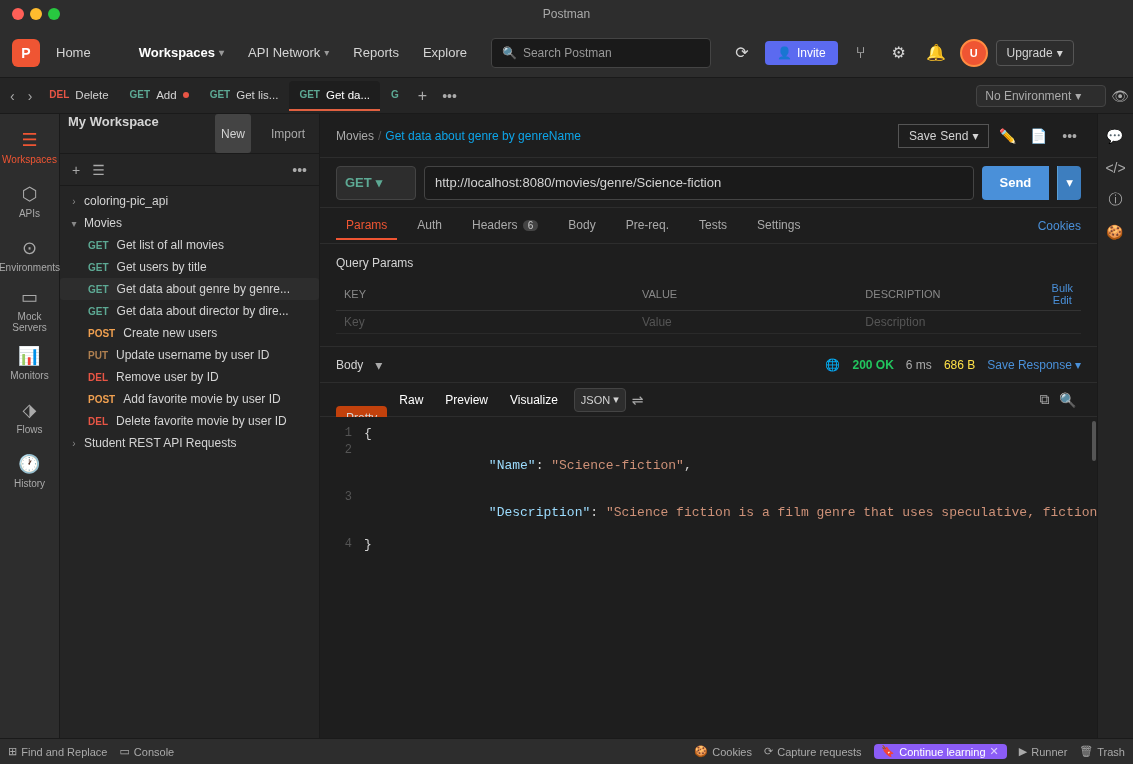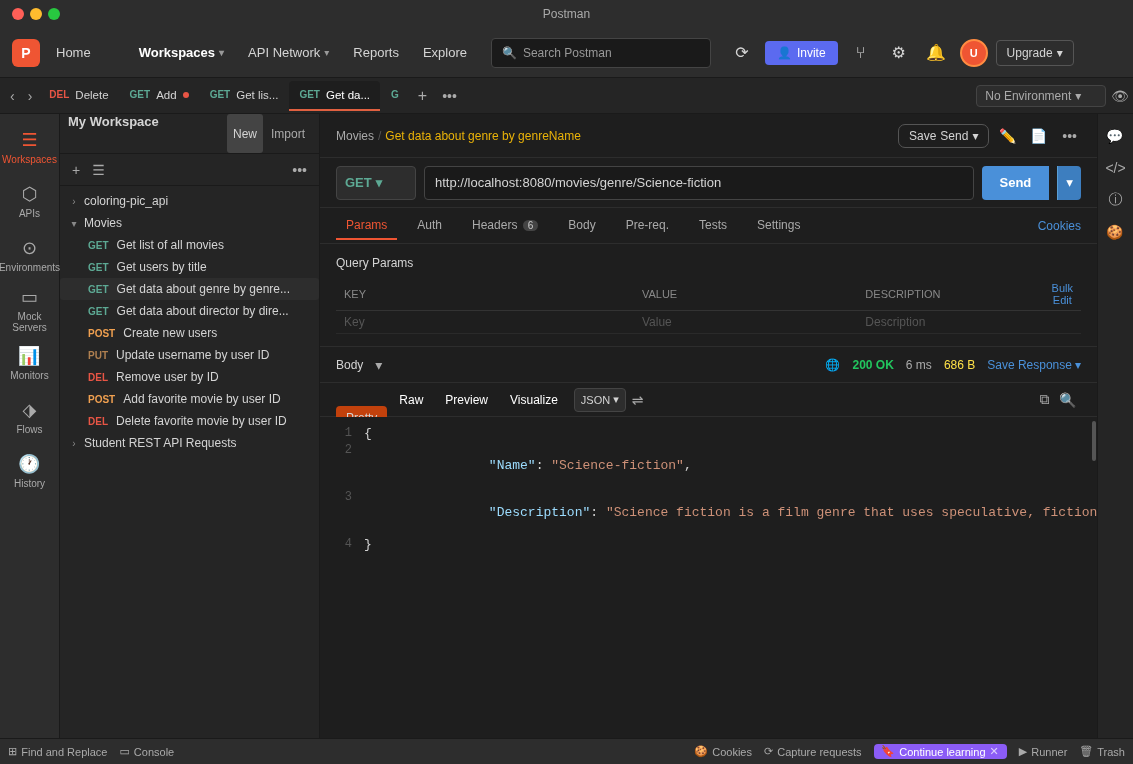--- a/index.html
+++ b/index.html
@@ -44,21 +44,21 @@
     
     .sidebar-icons { width: 60px; background: #2d2d2d; display: flex; flex-direction: column; align-items: center; padding-top: 8px; gap: 4px; border-right: 1px solid #1a1a1a; }
     .sidebar-icon-item { width: 50px; height: 50px; display: flex; flex-direction: column; align-items: center; justify-content: center; gap: 3px; cursor: pointer; border-radius: 6px; color: #aaa; font-size: 10px; text-align: center; }
     .sidebar-icon-item.active { color: #ef5533; }
     .sidebar-icon-symbol { font-size: 18px; }
 
     
     .sidebar-panel { width: 260px; background: #252525; border-right: 1px solid #1a1a1a; display: flex; flex-direction: column; overflow: hidden; }
     .sidebar-header { height: 40px; display: flex; padding: 0 8px; gap: 6px; border-bottom: 1px solid #1a1a1a; }
     .workspace-name { font-size: 13px; font-weight: 600; color: #d4d4d4; flex: 1; }
-    .sidebar-actions { display: flex; gap: 2px; }
+    .sidebar-actions { display: flex; gap: 14px; }
     .sidebar-action-btn { background: none; border: none; color: #aaa; cursor: pointer; padding: 2px 6px; border-radius: 3px; font-size: 12px; }
     .sidebar-action-btn.primary { background: #444; color: #d4d4d4; }
     .sidebar-tree { flex: 1; overflow-y: auto; padding: 4px 0; }
     .tree-item { display: flex; align-items: center; padding: 4px 8px; cursor: pointer; border-radius: 3px; gap: 4px; }
     .tree-item.active { background: #2d2d2d; }
     .tree-chevron { font-size: 10px; color: #888; width: 12px; text-align: center; }
     .tree-label { font-size: 12px; color: #d4d4d4; }
     .tree-method { font-size: 10px; font-weight: 700; margin-right: 4px; }
     .tree-method.get { color: #5da994; }
     .tree-method.post { color: #f0a050; }
@@ -68,23 +68,23 @@
 
     
     .sidebar-toolbar { height: 32px; display: flex; align-items: center; padding: 0 8px; gap: 4px; border-bottom: 1px solid #1a1a1a; }
 
     
     .request-panel { flex: 1; display: flex; flex-direction: column; overflow: hidden; background: #1e1e1e; }
     .request-header { height: 44px; display: flex; align-items: center; padding: 0 16px; gap: 8px; border-bottom: 1px solid #2d2d2d; }
     .breadcrumb { font-size: 12px; color: #aaa; display: flex; align-items: center; gap: 4px; flex: 1; }
     .breadcrumb-link { color: #aaa; cursor: pointer; }
     .breadcrumb-sep { color: #555; }
-    .breadcrumb-current { color: #eab308; font-weight: 500; }
+    .breadcrumb-current { color: #0ea5e9; font-weight: 500; }
     .header-actions { display: flex; gap: 6px; align-items: center; }
-    .save-btn { background: none; border: 1px solid #555; color: #d4d4d4; border-radius: 7px; padding: 4px 10px; font-size: 12px; cursor: pointer; display: flex; align-items: center; gap: 4px; }
+    .save-btn { background: none; border: 1px solid #555; color: #d4d4d4; border-radius: 0; padding: 4px 10px; font-size: 12px; cursor: pointer; display: flex; align-items: center; gap: 4px; }
     .icon-btn-sm { background: none; border: none; color: #aaa; cursor: pointer; padding: 4px; border-radius: 3px; font-size: 14px; }
 
     
     .url-bar { height: 50px; display: flex; align-items: center; padding: 0 16px; gap: 8px; border-bottom: 1px solid #2d2d2d; }
     .method-select { height: 34px; background: #2d2d2d; border: 1px solid #444; border-radius: 4px; color: #5da994; font-size: 13px; font-weight: 700; padding: 0 8px; cursor: pointer; display: flex; align-items: center; gap: 4px; min-width: 80px; }
     .url-input { flex: 1; height: 34px; background: #1a1a1a; border: 1px solid #444; border-radius: 4px; color: #d4d4d4; font-size: 13px; padding: 0 10px; outline: none; }
     .send-btn { height: 34px; background: #4a90d9; color: white; border: none; border-radius: 4px 0 0 4px; padding: 0 18px; font-size: 13px; font-weight: 600; cursor: pointer; }
     .send-chevron { height: 34px; background: #3d7ebf; color: white; border: none; border-radius: 0 4px 4px 0; padding: 0 8px; cursor: pointer; border-left: 1px solid #5a9fd4; }
 
     

